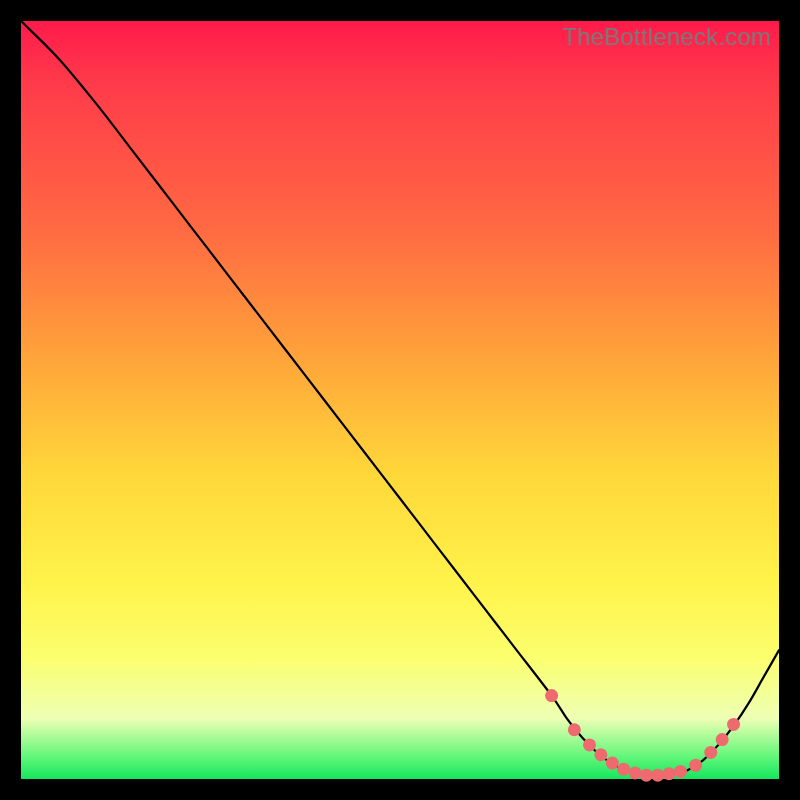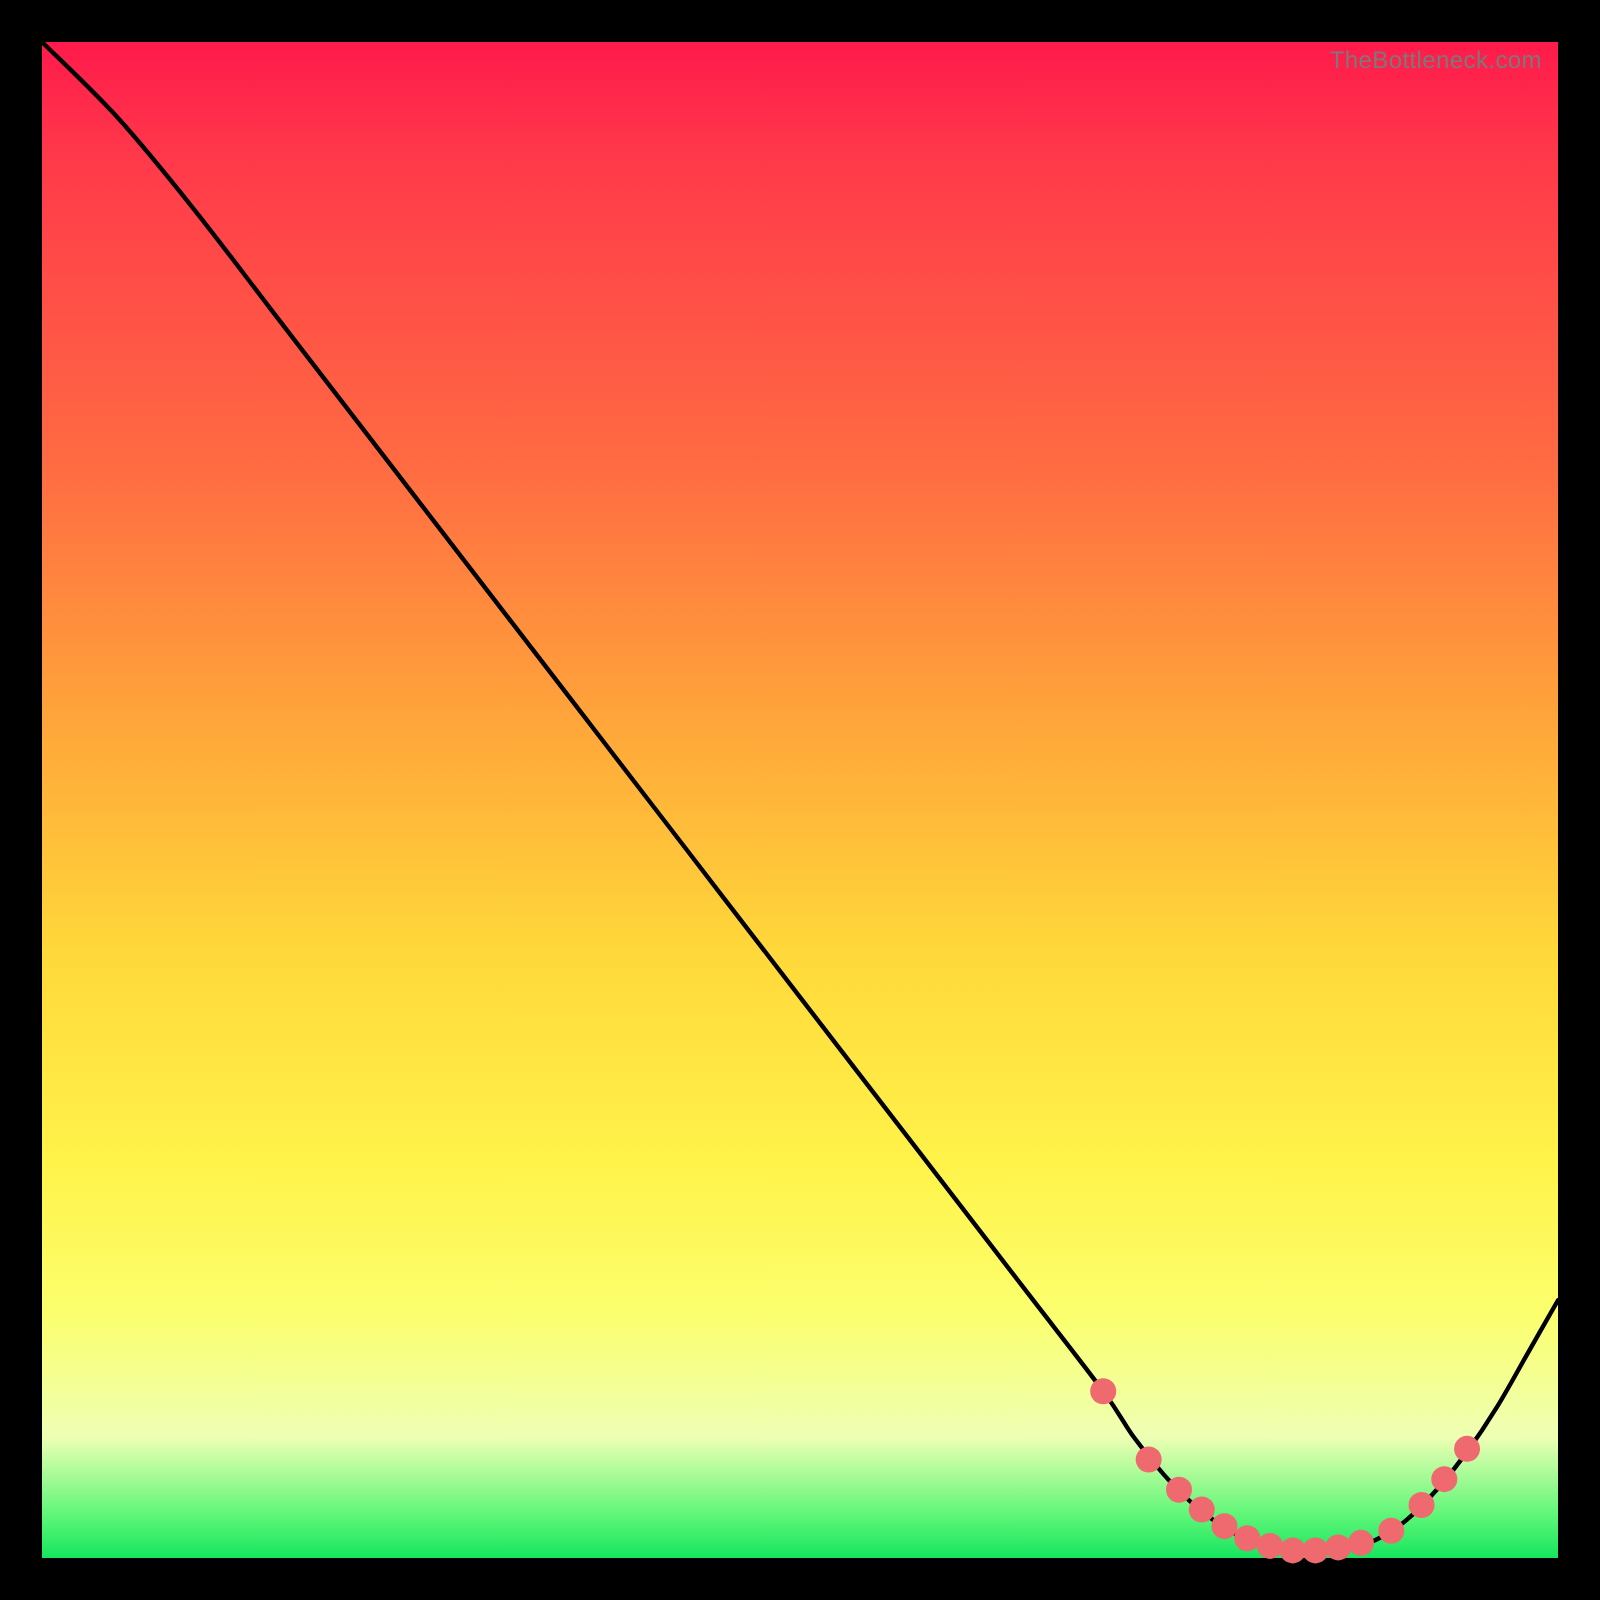--- a/index.html
+++ b/index.html
@@ -36,21 +36,21 @@
       #eeffb4 92%,
       #63f77a 97%,
       #16e55e 100%
     );
   }
   .attribution {
     position: absolute;
     top: 2px;
     right: 8px;
     color: #7a7a7a;
-    font-size: 12px;
+    font-size: 24px;
     letter-spacing: 0.2px;
     font-weight: 500;
     user-select: none;
   }
   svg.curve {
     position: absolute;
     left: 0;
     top: 0;
     width: 758px;
     height: 758px;

